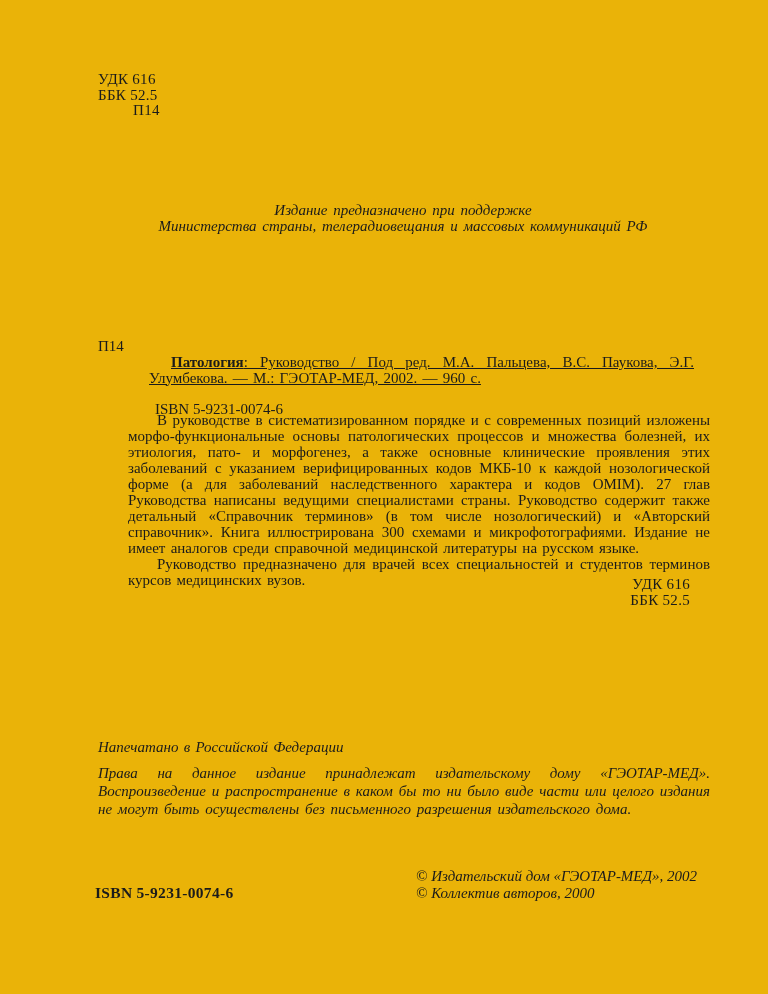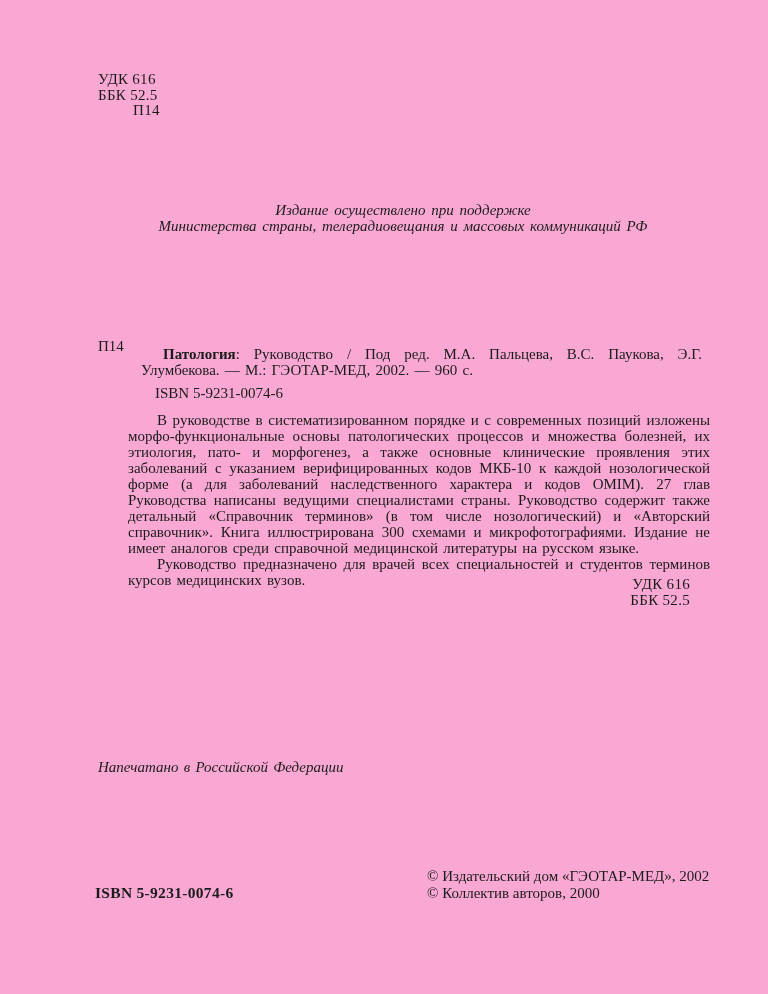--- a/index.html
+++ b/index.html
@@ -4,21 +4,21 @@
 <style>
   html, body {
     margin: 0;
     padding: 0;
     background: #ffffff;
   }
   .page {
     position: relative;
     width: 768px;
     height: 994px;
-    background: #f9a8d4;
+    background: #eab308;
     color: #1b1b1b;
     font-family: "Liberation Serif", "DejaVu Serif", serif;
     font-size: 15px;
     overflow: hidden;
   }
   .abs { position: absolute; }
 
   
   .udk-top {
     left: 98px;
@@ -45,24 +45,25 @@
     top: 339px;
     width: 577px;
     line-height: 15.5px;
   }
   .bib-code {
     position: absolute;
     left: -35px;
     top: 0;
   }
   .bib-text {
-    margin: 8px;
+    margin: 16px;
     text-indent: 22px;
     text-align: justify;
     word-spacing: 1.5px;
+    text-decoration: underline;
   }
   .bib-isbn { margin-top: 7px; margin-left: 22px; }
 
   
   .annotation {
     left: 128px;
     top: 412px;
     width: 582px;
     line-height: 16px;
     text-align: justify;
@@ -79,21 +80,20 @@
     line-height: 15.5px;
     letter-spacing: 0.3px;
   }
 
   
   .printed {
     left: 98px;
     top: 739px;
     font-style: italic;
     word-spacing: 1.5px;
-    margin-top: 20px;
   }
 
   
   .rights {
     left: 98px;
     top: 764px;
     width: 612px;
     margin: 0;
     font-style: italic;
     text-align: justify;
@@ -103,38 +103,39 @@
 
   
   .isbn-bottom {
     left: 95px;
     top: 884px;
     font-weight: bold;
     font-size: 15.5px;
     letter-spacing: 0.3px;
   }
   .copyrights {
-    left: 427px;
+    left: 416px;
     top: 868px;
     line-height: 17px;
+    font-style: italic;
   }
 </style>
 </head>
 <body>
 
 <div class="page">
 
   <div class="abs udk-top">
     <div>УДК 616</div>
     <div>ББК 52.5</div>
     <div class="num-indent">П14</div>
   </div>
 
   <div class="abs support">
-    <div>Издание осуществлено при поддержке</div>
+    <div>Издание предназначено при поддержке</div>
     <div>Министерства страны, телерадиовещания и массовых коммуникаций РФ</div>
   </div>
 
   <div class="abs bib">
     <span class="bib-code">П14</span>
     <p class="bib-text"><b>Патология</b><span>: Руководство / Под ред. М.А. Пальцева, В.С. Паукова, Э.Г. Улумбекова. — М.: ГЭОТАР-МЕД, 2002. — 960 с.</span></p>
     <div class="bib-isbn">ISBN 5-9231-0074-6</div>
   </div>
 
   <div class="abs annotation">
@@ -142,20 +143,21 @@
     <p>Руководство предназначено для врачей всех специальностей и студентов терминов курсов медицинских вузов.</p>
   </div>
 
   <div class="abs udk-right">
     <div>УДК 616</div>
     <div>ББК 52.5</div>
   </div>
 
   <div class="abs printed">Напечатано в Российской Федерации</div>
 
+  <p class="abs rights">Права на данное издание принадлежат издательскому дому «ГЭОТАР-МЕД». Воспроизведение и распространение в каком бы то ни было виде части или целого издания не могут быть осуществлены без письменного разрешения издательского дома.</p>
 
   <div class="abs isbn-bottom">ISBN 5-9231-0074-6</div>
 
   <div class="abs copyrights">
     <div>© Издательский дом «ГЭОТАР-МЕД», 2002</div>
     <div>© Коллектив авторов, 2000</div>
   </div>
 
 </div>
 

